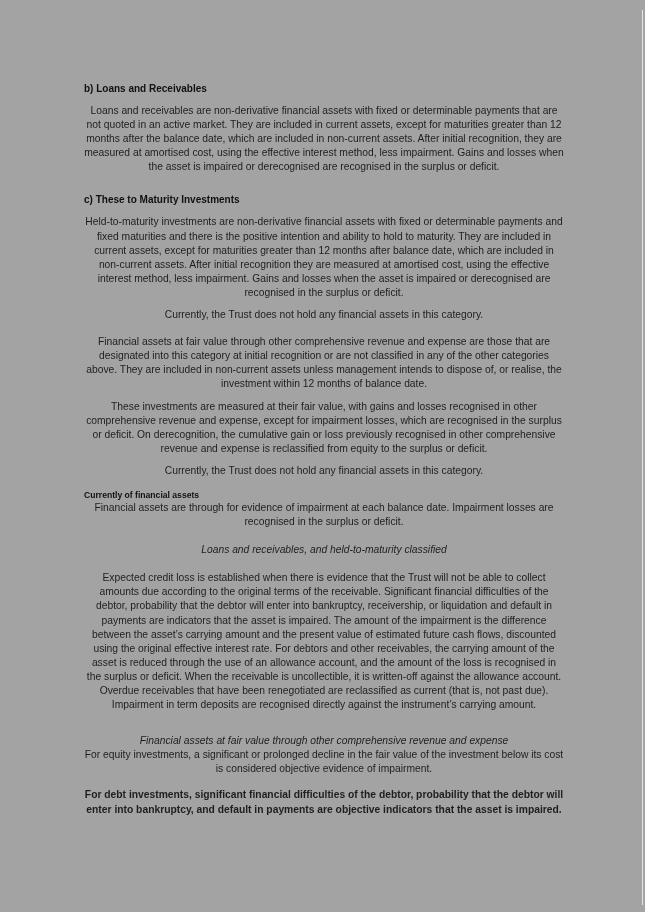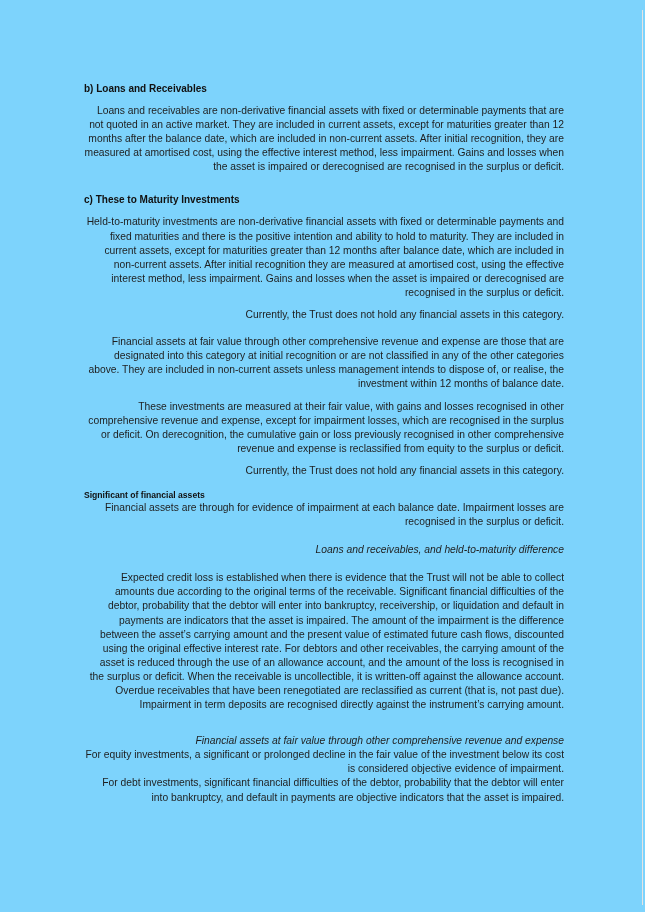--- a/index.html
+++ b/index.html
@@ -1,33 +1,33 @@
 <!DOCTYPE html>
 <html><head>
   <meta charset="utf-8">
   <style>
     html, body { margin: 0; padding: 0; background: #ffffff; }
     body { width: 645px; height: 912px; position: relative; overflow: hidden; }
     .page {
-      position: absolute; left: 0; top: 0; width: 645px; height: 912px; background: #7dd3fc;
+      position: absolute; left: 0; top: 0; width: 645px; height: 912px; background: #a3a3a3;
     }
     .edge-line {
       position: absolute; left: 642px; top: 10px; width: 1px; height: 895px; background: #e4e4e4;
     }
     .content {
       position: absolute; left: 84px; top: 82px; width: 480px;
       font-family: "Liberation Sans", sans-serif; color: #1e1e1e;
       font-size: 10.3px; line-height: 14.1px;
     }
     .h {
       font-family: "Liberation Sans", sans-serif; font-weight: bold; font-size: 10px;
       line-height: 13px; margin: 0; color: #111;
     }
     .h-small { font-weight: bold; font-size: 8.6px; line-height: 11px; margin: 0; color: #111; }
-    p { margin: 0; text-align: right; }
+    p { margin: 0; text-align: center; }
     .it { font-style: italic; }
   </style>
 </head>
 <body>
 
 <div class="page">
   <div class="edge-line"></div>
 
   <div class="content">
 
@@ -35,23 +35,23 @@
     <p style="margin-top:9px;">Loans and receivables are non-derivative financial assets with fixed or determinable payments that are not quoted in an active market. They are included in current assets, except for maturities greater than 12 months after the balance date, which are included in non-current assets. After initial recognition, they are measured at amortised cost, using the effective interest method, less impairment. Gains and losses when the asset is impaired or derecognised are recognised in the surplus or deficit.</p>
 
     <div class="h" style="margin-top:19px;">c) These to Maturity Investments</div>
     <p style="margin-top:9px;">Held-to-maturity investments are non-derivative financial assets with fixed or determinable payments and fixed maturities and there is the positive intention and ability to hold to maturity. They are included in current assets, except for maturities greater than 12 months after balance date, which are included in non-current assets.  After initial recognition they are measured at amortised cost, using the effective interest method, less impairment. Gains and losses when the asset is impaired or derecognised are recognised in the surplus or deficit.</p>
     <p style="margin-top:8px;">Currently, the Trust does not hold any financial assets in this category.</p>
 
     <p style="margin-top:13px;">Financial assets at fair value through other comprehensive revenue and expense are those that are designated into this category at initial recognition or are not classified in any of the other categories above. They are included in non-current assets unless management intends to dispose of, or realise, the investment within 12 months of balance date.</p>
     <p style="margin-top:8px;">These investments are measured at their fair value, with gains and losses recognised in other comprehensive revenue and expense, except for impairment losses, which are recognised in the surplus or deficit. On derecognition, the cumulative gain or loss previously recognised in other comprehensive revenue and expense is reclassified from equity to the surplus or deficit.</p>
     <p style="margin-top:8px;">Currently, the Trust does not hold any financial assets in this category.</p>
 
-    <div class="h-small" style="margin-top:12px;">Significant of financial assets</div>
+    <div class="h-small" style="margin-top:12px;">Currently of financial assets</div>
     <p>Financial assets are through for evidence of impairment at each balance date. Impairment losses are recognised in the surplus or deficit.</p>
 
-    <p class="it" style="margin-top:14px;">Loans and receivables, and held-to-maturity difference</p>
+    <p class="it" style="margin-top:14px;">Loans and receivables, and held-to-maturity classified</p>
     <p style="margin-top:14px;"> Expected credit loss is established when there is evidence that the Trust will not be able to collect amounts due according to the original terms of the receivable. Significant financial difficulties of the debtor, probability that the debtor will enter into bankruptcy, receivership, or liquidation and default in payments are indicators that the asset is impaired. The amount of the impairment is the difference between the asset’s carrying amount and the present value of estimated future cash flows, discounted using the original effective interest rate. For debtors and other receivables, the carrying amount of the asset is reduced through the use of an allowance account, and the amount of the loss is recognised in the surplus or deficit. When the receivable is uncollectible, it is written-off against the allowance account. Overdue receivables that have been renegotiated are reclassified as current (that is, not past due). Impairment in term deposits are recognised directly against the instrument’s carrying amount.</p>
 
     <p class="it" style="margin-top:22px;">Financial assets at fair value through other comprehensive revenue and expense</p>
     <p>For equity investments, a significant or prolonged decline in the fair value of the investment below its cost is considered objective evidence of impairment.</p>
-    <p style="margin-top:0;">For debt investments, significant financial difficulties of the debtor, probability that the debtor will enter into bankruptcy, and default in payments are objective indicators that the asset is impaired.</p>
+    <p style="margin-top:12px;font-weight:bold;">For debt investments, significant financial difficulties of the debtor, probability that the debtor will enter into bankruptcy, and default in payments are objective indicators that the asset is impaired.</p>
   </div>
 </div>
 
 </body></html>

